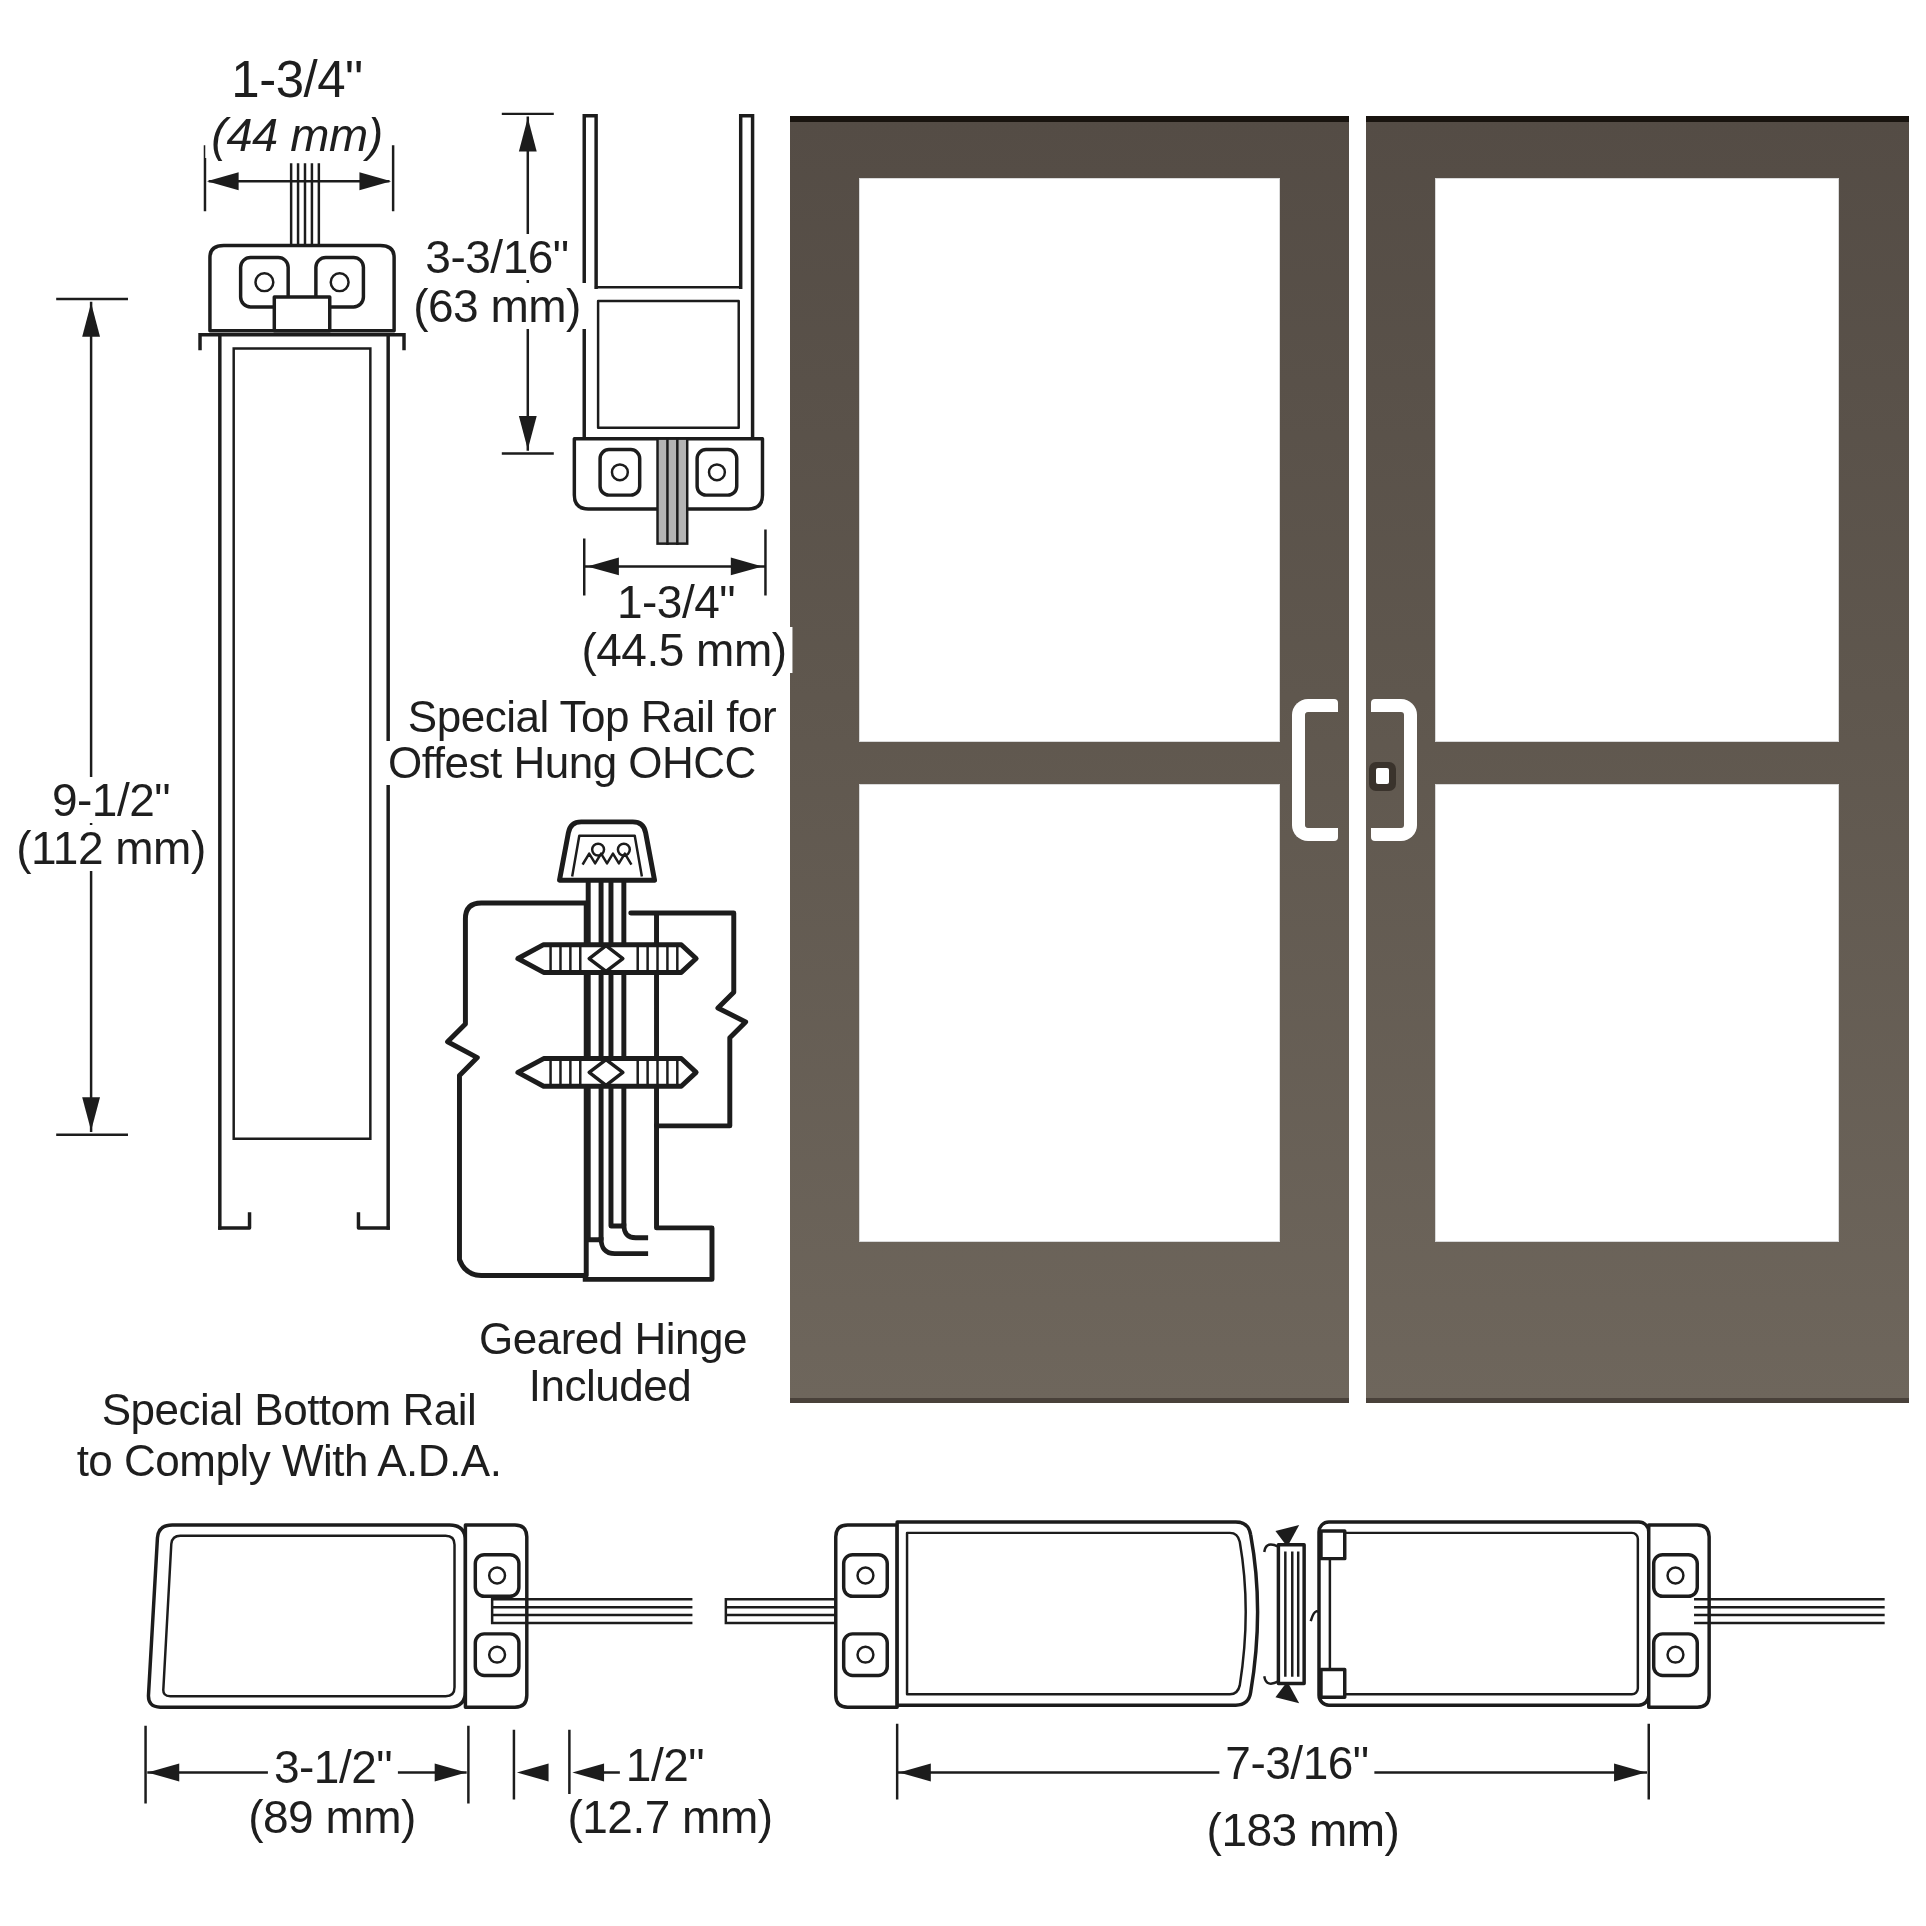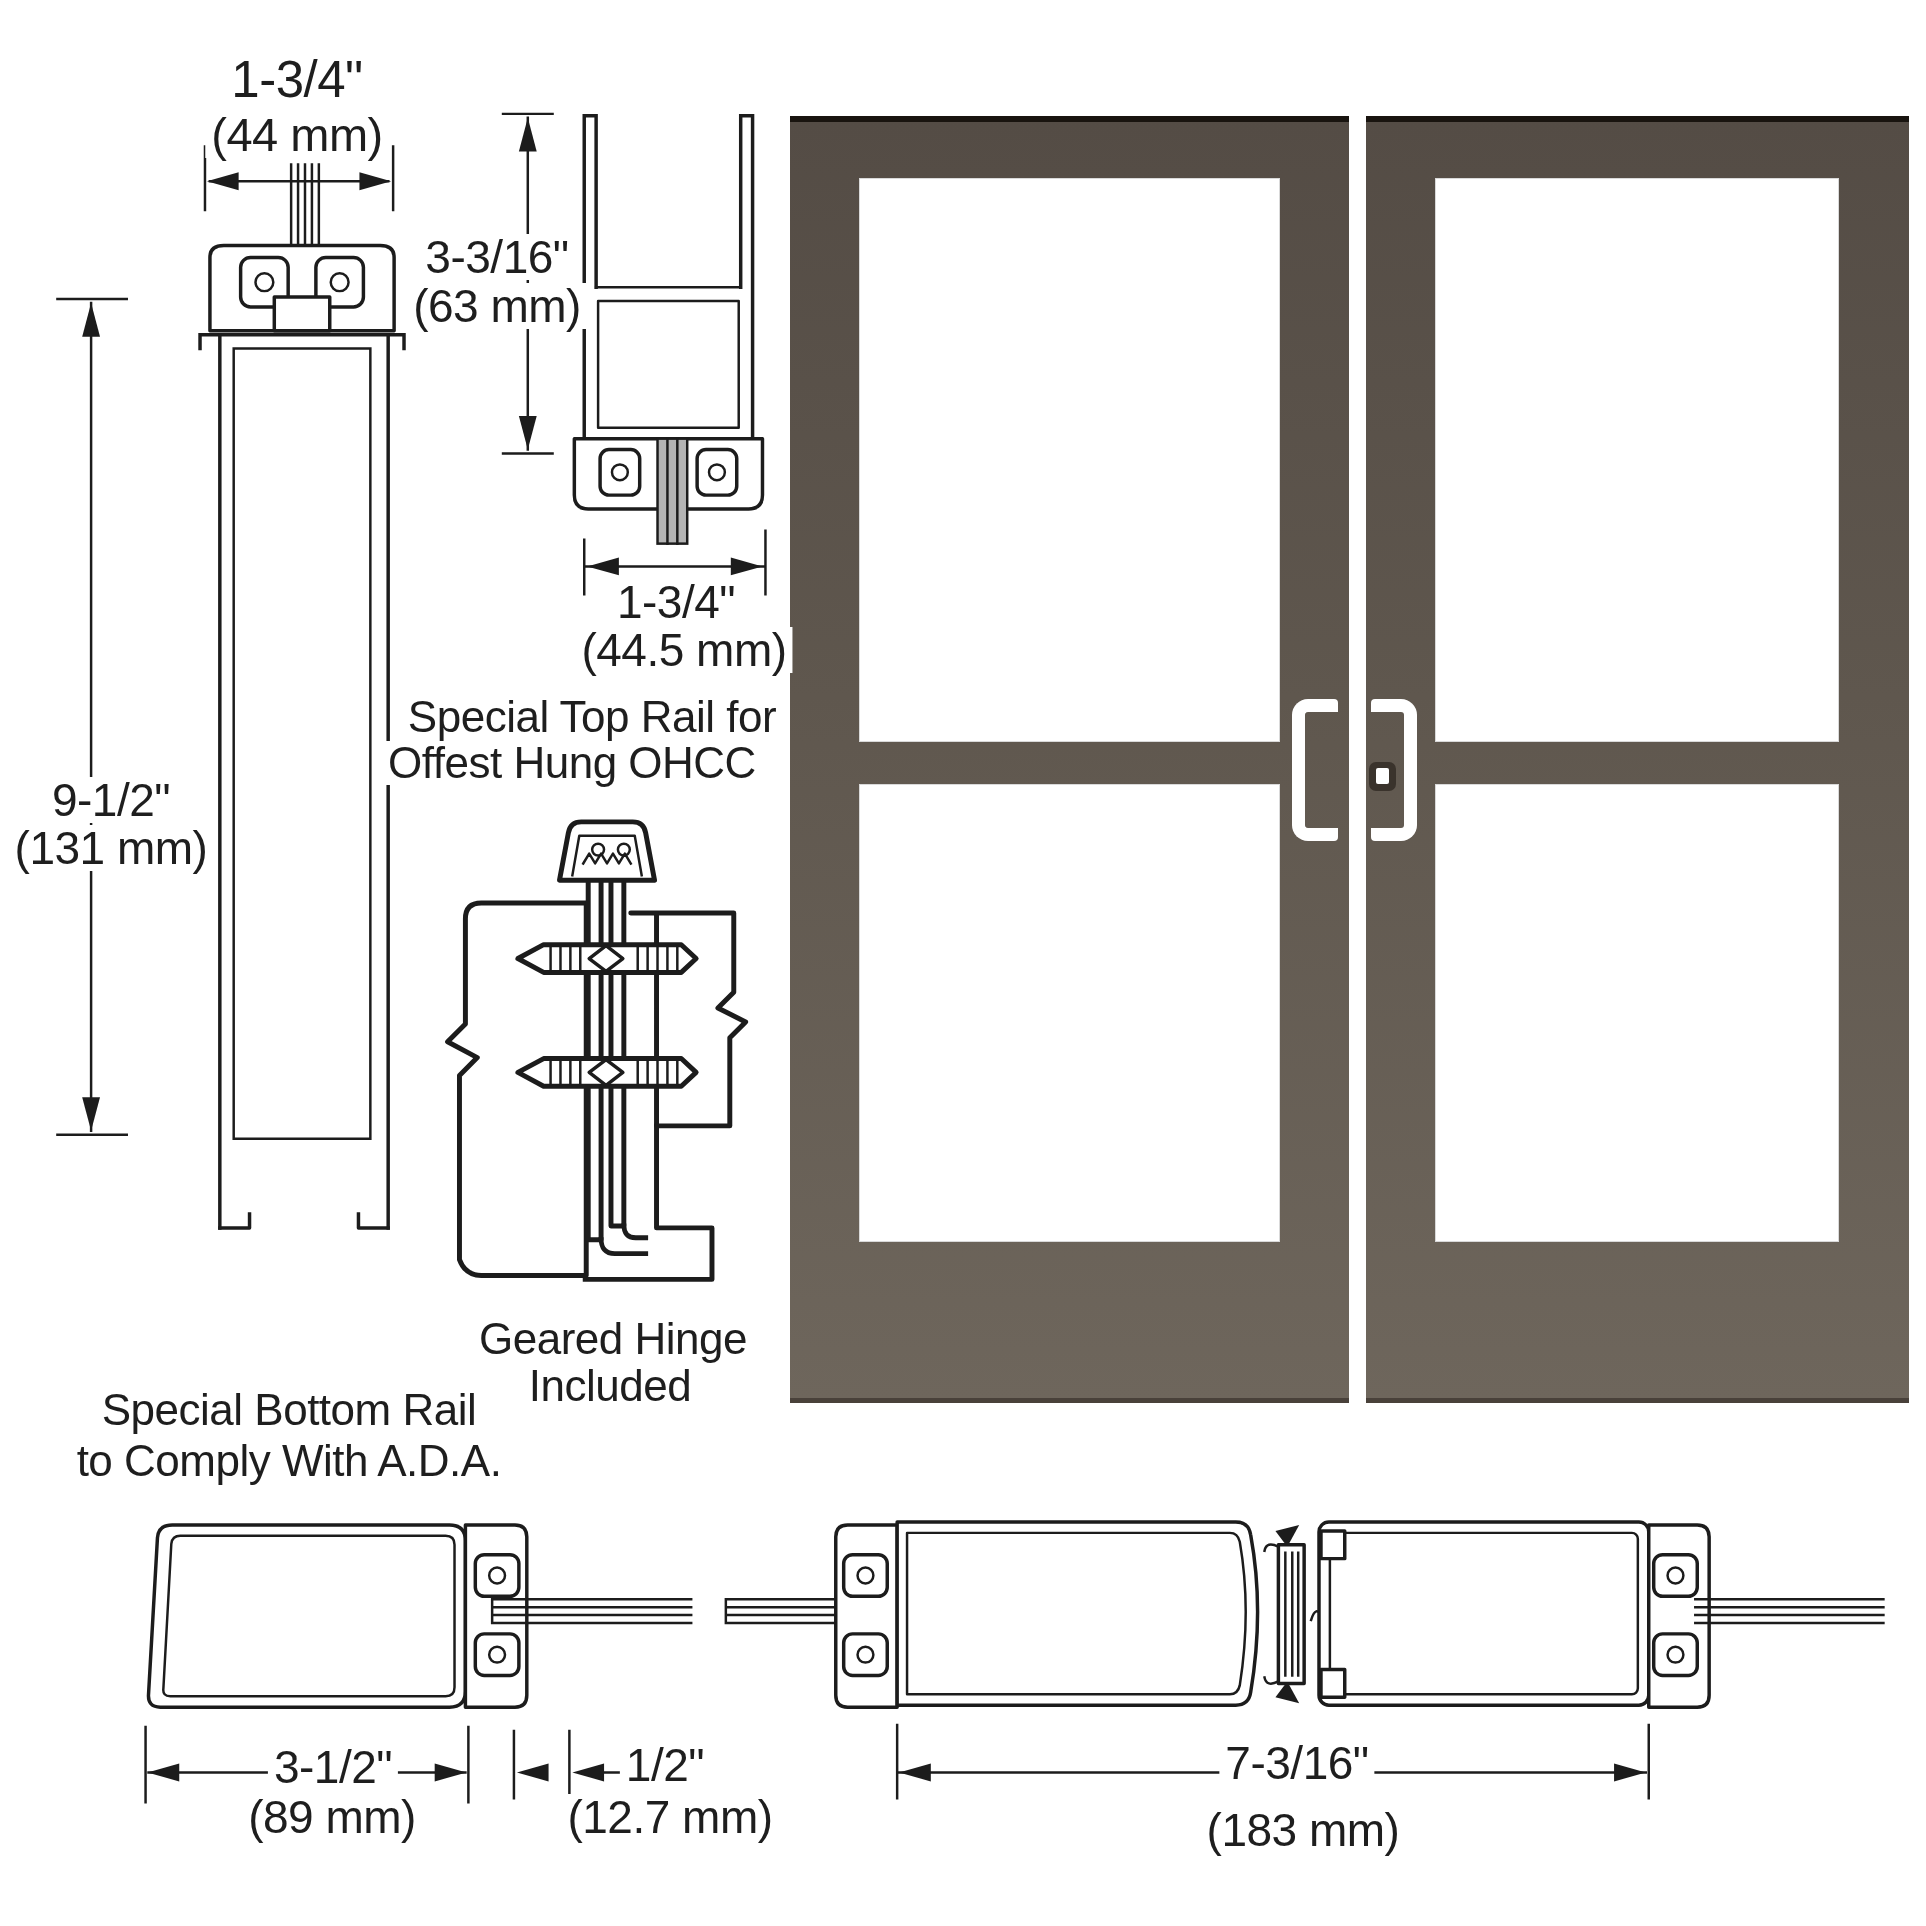--- a/index.html
+++ b/index.html
@@ -7,21 +7,21 @@
     width:1927px; height:1927px; position:relative; overflow:hidden;
     background:var(--background,#ffffff);
     font-family:"Liberation Sans", sans-serif;
   }
   .txt {
     position:absolute; transform:translateX(-50%);
     color:#1e1e1e; white-space:nowrap; text-align:center;
     letter-spacing:-0.5px; line-height:1; background:#ffffff; padding:0 6px;
     z-index:3;
   }
-  .fs52 { font-size:51px; } .fs47 { font-size:47px; }
+  .fs52 { font-size:51px; } .fs47 { font-size:47px;font-style:italic; }
   .fs46 { font-size:46px; } .fs44 { font-size:44px; }
   svg.overlay { position:absolute; left:0; top:0; z-index:2; }
   .ln   { stroke:var(--line,#1c1c1c); fill:none; stroke-width:3.5; stroke-linecap:square; stroke-linejoin:round; }
   .thin { stroke-width:2.5; }
   .h    { stroke-width:5; }
   .lnf  { stroke:var(--line,#1c1c1c); fill:#ffffff; stroke-width:3.5; stroke-linejoin:round; }
   .lnfh { stroke:var(--line,#1c1c1c); fill:#ffffff; stroke-width:5; stroke-linejoin:round; }
   .arr  { fill:var(--line,#1c1c1c); stroke:none; }
   .door {
     position:absolute; top:116px; height:1287px; box-sizing:border-box; z-index:1;
@@ -159,21 +159,21 @@
     <path class="ln thin" d="M906 1742 V1816 M1665 1742 V1816 M908 1790 H1662"></path>
     <polygon class="arr" points="908,1790 940,1781 940,1799"></polygon>
     <polygon class="arr" points="1662,1790 1630,1781 1630,1799"></polygon>
   </g>
 </svg>
 
 <div class="txt fs52" style="left:297px; top:54px;">1-3/4"</div>
 <div class="txt fs47" style="left:297px; top:111px;">(44 mm)</div>
 
 <div class="txt fs46" style="left:111px; top:777px;">9-1/2"</div>
-<div class="txt fs46" style="left:111px; top:825px;">(131 mm)</div>
+<div class="txt fs46" style="left:111px; top:825px;">(112 mm)</div>
 
 <div class="txt fs46" style="left:497px; top:234px;">3-3/16"</div>
 <div class="txt fs46" style="left:497px; top:283px;">(63 mm)</div>
 
 <div class="txt fs46" style="left:676px; top:579px;">1-3/4"</div>
 <div class="txt fs46" style="left:676px; top:627px;margin-left:8px;">(44.5 mm)</div>
 
 <div class="txt fs44" style="left:592px; top:695px;">Special Top Rail for</div>
 <div class="txt fs44" style="left:572px; top:741px;">Offest Hung OHCC</div>
 

